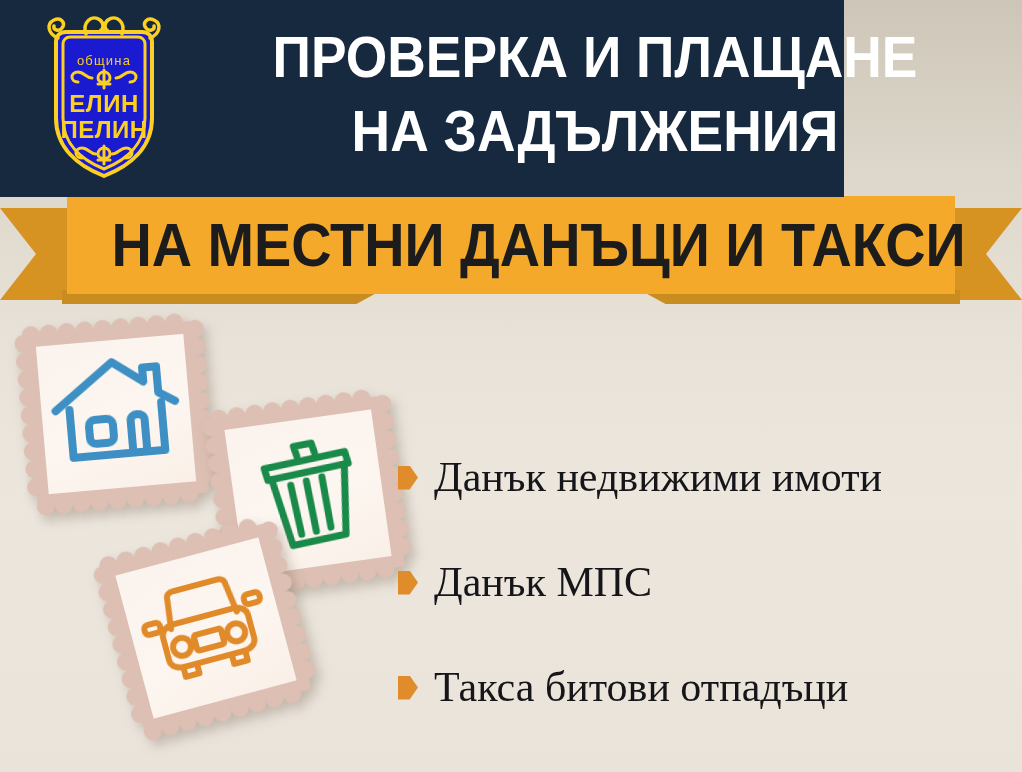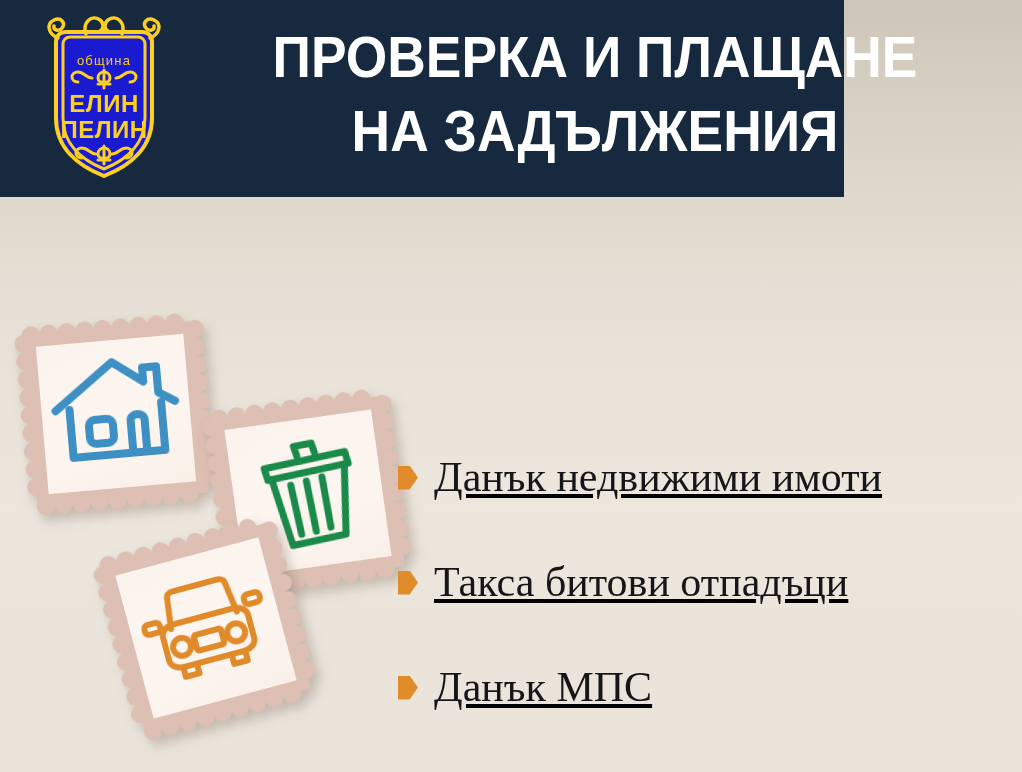--- a/index.html
+++ b/index.html
@@ -147,21 +147,20 @@
   #stamp-trash { left: 210px; top: 395px; transform: rotate(-8deg); }
   #stamp-car   { left: 108px; top: 530px; transform: rotate(-15deg); }
 
   
   .bullets {
     position: absolute;
     left: 398px;
     top: 425px;
     width: 620px;
     z-index: 6;
-    text-decoration: underline;
   }
   .bullet-row {
     position: relative;
     height: 105px;
     display: flex;
     align-items: center;
   }
   .bullet-marker {
     flex: 0 0 auto;
     width: 20px;
@@ -214,20 +213,28 @@
       <g fill="none" stroke="#fcd021" stroke-width="3" stroke-linecap="round">
         <path d="M44 150 C36 150 36 140 44 140 C50 140 52 146 58 146"></path>
         <path d="M88 150 C96 150 96 140 88 140 C82 140 80 146 74 146"></path>
         <path d="M60 146 C60 138 72 138 72 146 C72 152 60 152 60 146 Z"></path>
         <path d="M66 138 L66 156"></path>
         <path d="M60 152 L72 152"></path>
       </g>
     </svg>
   </div>
 
+  <div class="ribbon">
+    <div class="ribbon-tail left"></div>
+    <div class="ribbon-tail right"></div>
+    <div class="ribbon-fold-left"></div>
+    <div class="ribbon-fold-right"></div>
+    <div class="ribbon-band"></div>
+    <div class="ribbon-text">НА МЕСТНИ ДАНЪЦИ И ТАКСИ</div>
+  </div>
 
   <div class="stamp" id="stamp-house">
     <svg class="stamp-border" viewBox="0 0 196 196" width="196" height="196">
       <defs>
         <mask id="scallop-mask-1">
           <rect x="0" y="0" width="196" height="196" fill="white"></rect>
         </mask>
       </defs>
       <g fill="#ddbfb3">
         <rect x="12" y="12" width="172" height="172"></rect>
@@ -399,21 +406,21 @@
     </svg>
   </div>
 
   <div class="bullets">
     <div class="bullet-row">
       <span class="bullet-marker"></span>
       <span class="bullet-label">Данък недвижими имоти</span>
     </div>
     <div class="bullet-row">
       <span class="bullet-marker"></span>
-      <span class="bullet-label">Такса битови отпадъци</span>
+      <span class="bullet-label">Данък МПС</span>
     </div>
     <div class="bullet-row">
       <span class="bullet-marker"></span>
-      <span class="bullet-label">Данък МПС</span>
+      <span class="bullet-label">Такса битови отпадъци</span>
     </div>
   </div>
 
 </div>
 
 </body></html>

